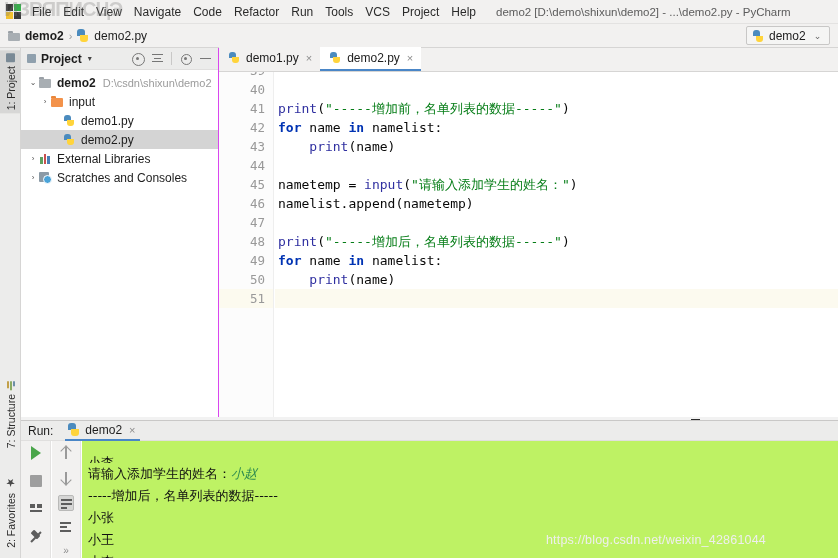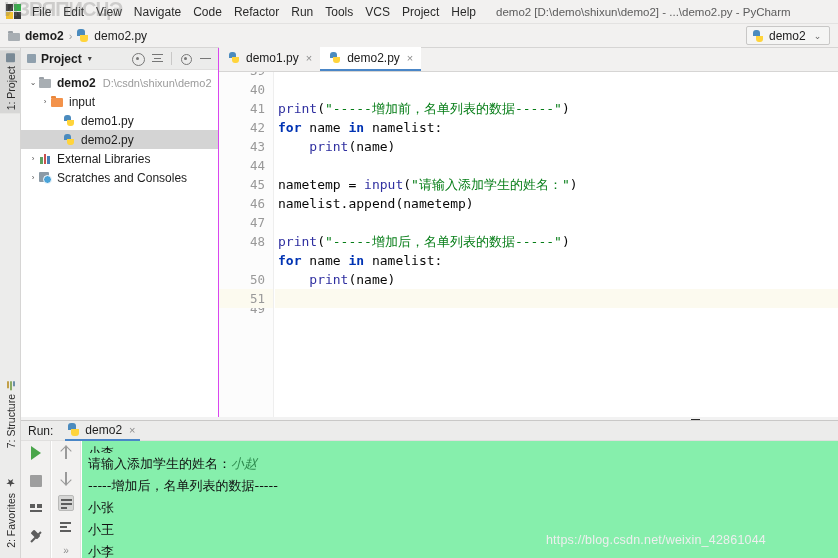--- a/index.html
+++ b/index.html
@@ -249,21 +249,21 @@
   .ic-wrap i:nth-child(2){top:7px;width:11px;}
   .ic-wrap i:nth-child(3){top:11px;width:6px;}
   .ic-scroll i{position:absolute;left:2px;background:#5d5d5d;height:1.6px;}
   .ic-scroll i:nth-child(1){top:2px;width:11px;}
   .ic-scroll i:nth-child(2){top:6px;width:7px;}
   .ic-scroll i:nth-child(3){top:10px;width:11px;}
   .ic-more { font-size:10px; color:#8d8d8d; }
 
   .console {
     position:absolute; left:61px; top:0; width:756px; height:118px;
-    background:#86efac; overflow:hidden; padding-left:6px; padding-top:1px;
+    background:#bef264; overflow:hidden; padding-left:6px; padding-top:11px;
     font-size:13px; line-height:22px; color:#111;
     font-family:"DejaVu Sans","Liberation Sans",sans-serif;
   }
   .cl { height:22px; white-space:pre; }
   .cl.clip-top { height:11px; overflow:hidden; line-height:22px; }
   .user-in { color:#2e8b4f; font-style:italic; }
 
   .watermark {
     position:absolute; right:10px; bottom:11px;
     font-size:12.5px; color:#eeeeee; letter-spacing:.2px;
@@ -439,21 +439,21 @@
           <div class="gutter-num" style="top: -11px;">39</div>
           <div class="gutter-num" style="top: 8px;">40</div>
           <div class="gutter-num" style="top: 27px;">41</div>
           <div class="gutter-num" style="top: 46px;">42</div>
           <div class="gutter-num" style="top: 65px;">43</div>
           <div class="gutter-num" style="top: 84px;">44</div>
           <div class="gutter-num" style="top: 103px;">45</div>
           <div class="gutter-num" style="top: 122px;">46</div>
           <div class="gutter-num" style="top: 141px;">47</div>
           <div class="gutter-num" style="top: 160px;">48</div>
-          <div class="gutter-num" style="top: 179px; margin-top: 48px;">49</div>
+          <div class="gutter-num" style="top: 179px;">49</div>
           <div class="gutter-num" style="top: 198px;">50</div>
           <div class="gutter-num caret-line" style="top: 217px; right: 0px; width: 55px; text-align: right; padding-right: 8px;">51</div>
         </div>
       <div class="code-lines" id="code-lines"><div class="cline" style="position: absolute; top: 8px; left: 0px; width: 563px;"></div><div class="cline" style="position: absolute; top: 27px; left: 0px; width: 563px;"><span class="fn">print</span><span class="pt">(</span><span class="s">"-----增加前，名单列表的数据-----"</span><span class="pt">)</span></div><div class="cline" style="position: absolute; top: 46px; left: 0px; width: 563px;"><span class="k">for</span><span class="pt"> name </span><span class="k">in</span><span class="pt"> namelist:</span></div><div class="cline" style="position: absolute; top: 65px; left: 0px; width: 563px;"><span class="pt">    </span><span class="fn">print</span><span class="pt">(name)</span></div><div class="cline" style="position: absolute; top: 84px; left: 0px; width: 563px;"></div><div class="cline" style="position: absolute; top: 103px; left: 0px; width: 563px;"><span class="pt">nametemp = </span><span class="fn">input</span><span class="pt">(</span><span class="s">"请输入添加学生的姓名："</span><span class="pt">)</span></div><div class="cline" style="position: absolute; top: 122px; left: 0px; width: 563px;"><span class="pt">namelist.append(nametemp)</span></div><div class="cline" style="position: absolute; top: 141px; left: 0px; width: 563px;"></div><div class="cline" style="position: absolute; top: 160px; left: 0px; width: 563px;"><span class="fn">print</span><span class="pt">(</span><span class="s">"-----增加后，名单列表的数据-----"</span><span class="pt">)</span></div><div class="cline" style="position: absolute; top: 179px; left: 0px; width: 563px;"><span class="k">for</span><span class="pt"> name </span><span class="k">in</span><span class="pt"> namelist:</span></div><div class="cline" style="position: absolute; top: 198px; left: 0px; width: 563px;"><span class="pt">    </span><span class="fn">print</span><span class="pt">(name)</span></div><div class="cline caret-line" style="position: absolute; top: 217px; left: 0px; width: 563px;"></div></div>
     </div>
     <div class="editor-vscroll"></div>
     <div class="mouse-cursor">
         <span class="bt"></span>
       </div>
   </div>

